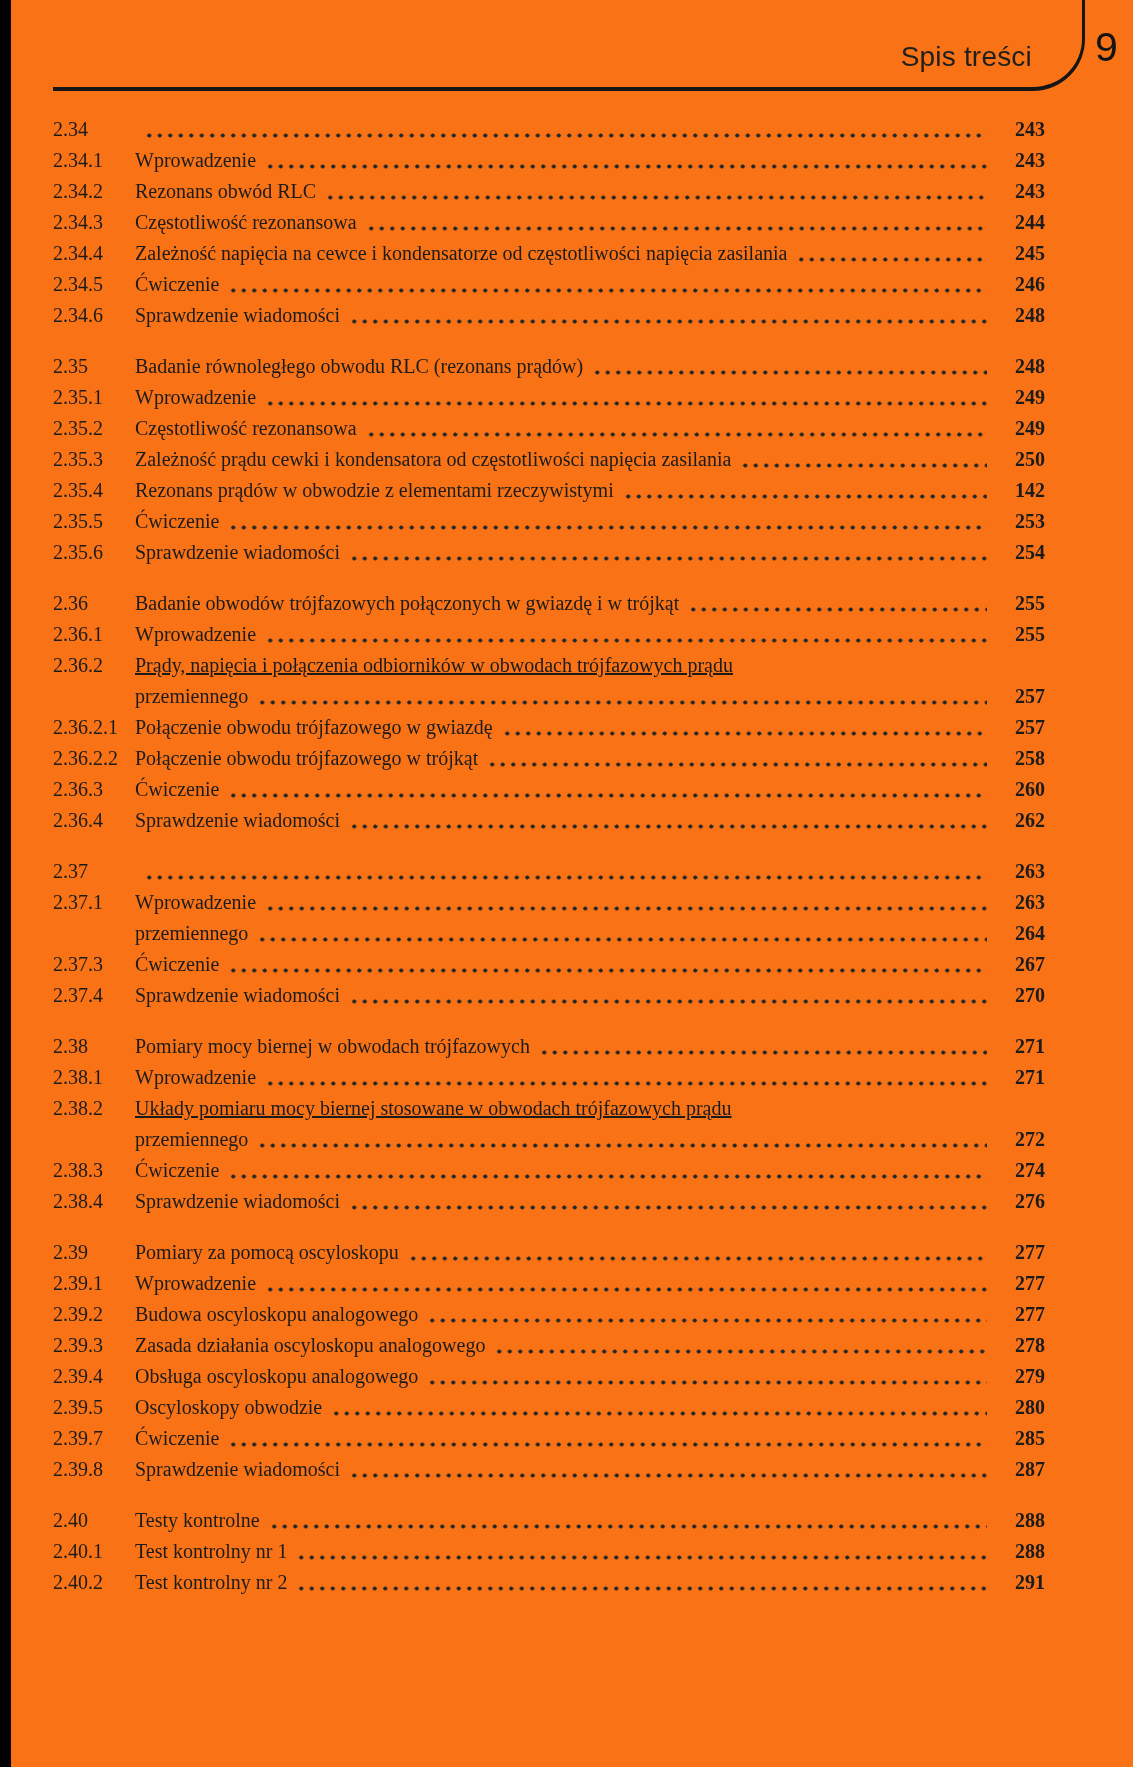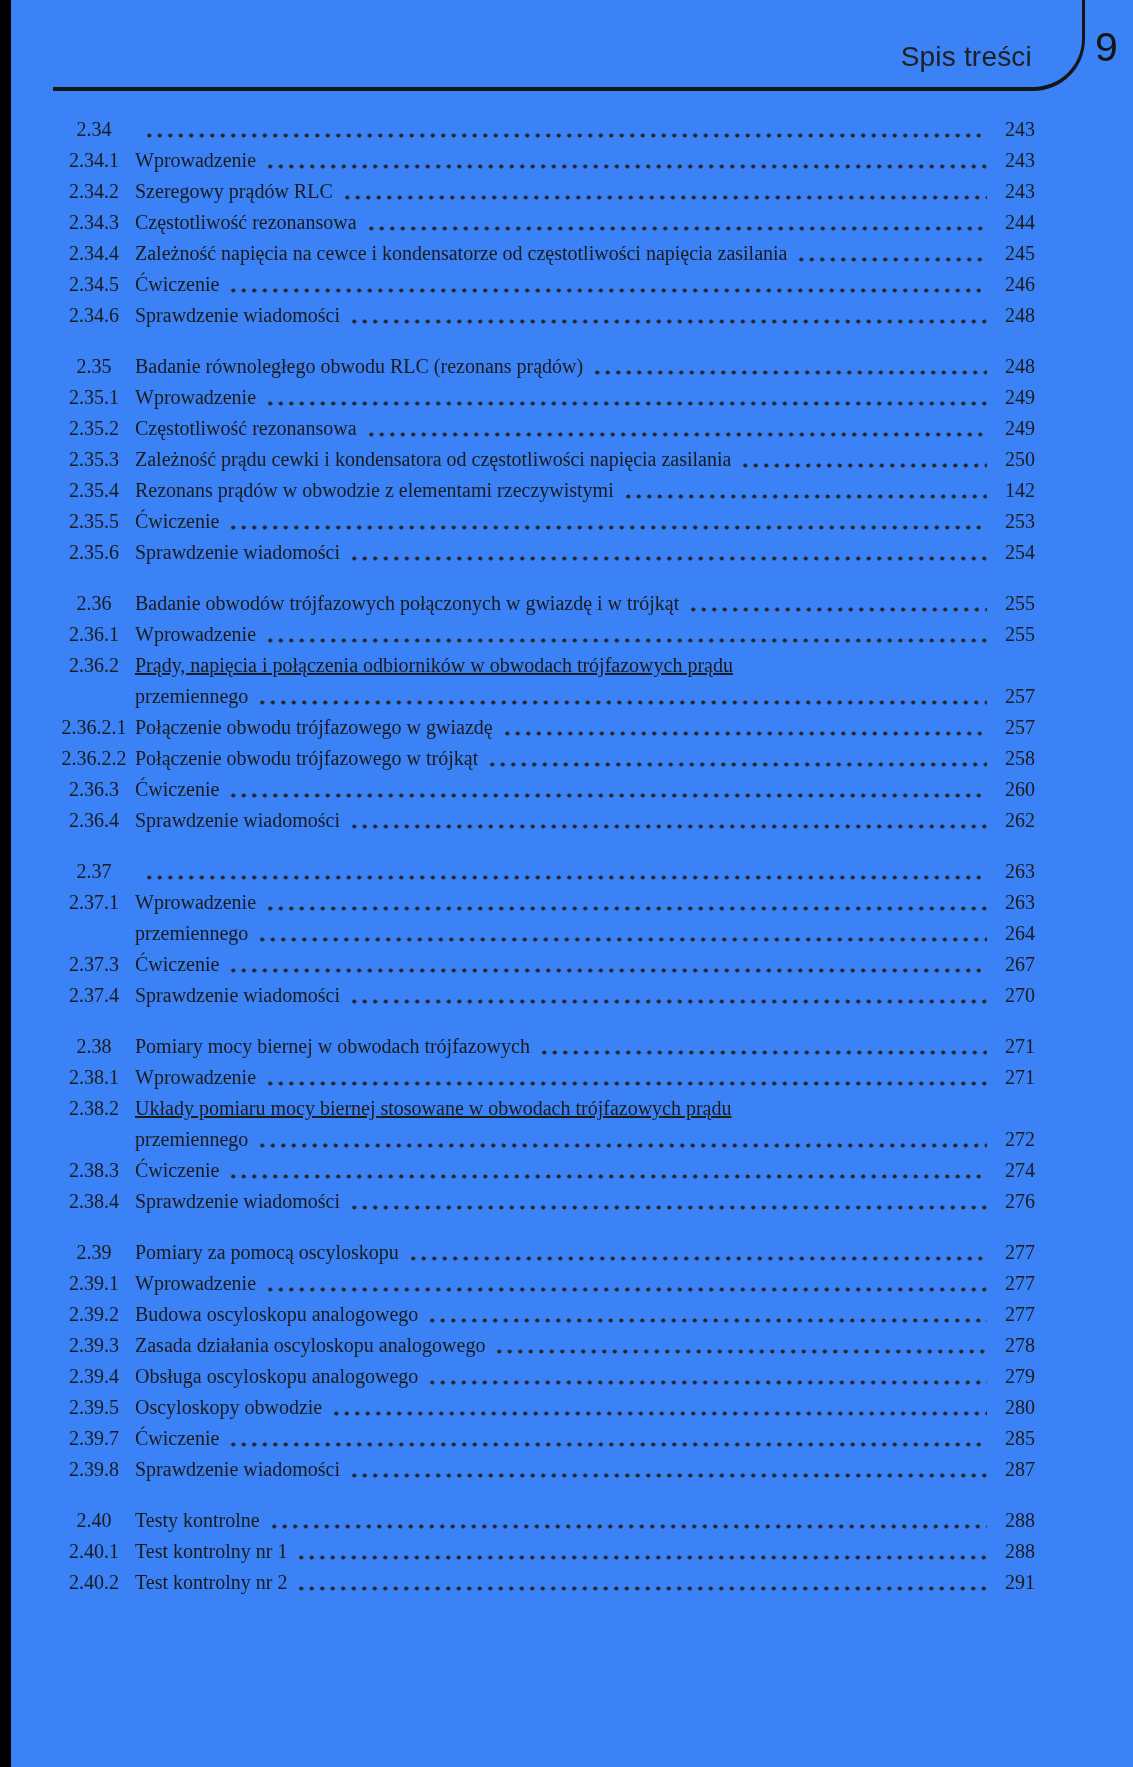--- a/index.html
+++ b/index.html
@@ -1,20 +1,20 @@
 <!DOCTYPE html>
 <html lang="pl"><head>
 <meta charset="utf-8">
 <style>
   html,body{margin:0;padding:0;background:#e8e8e6;}
   .page{
     position:relative;
     width:1133px;height:1767px;
     margin:0 auto;
-    background:#3b82f6;
+    background:#f97316;
     color:#1b1b1b;
     font-family:"Liberation Serif", serif;
     overflow:hidden;
   }
   .edge-bar{
     position:absolute;left:0;top:0;width:11px;height:100%;
     background:#000;
   }
   
   .header-rule{
@@ -33,32 +33,32 @@
     font-family:"Liberation Sans", sans-serif;
     font-size:41px;color:#141414;
   }
   .toc{
     position:absolute;left:53px;top:114px;width:992px;
     font-size:20px;line-height:31px;
   }
   .toc-group{margin-bottom:20px;}
   .toc-row{display:block;}
   .toc-line{display:flex;align-items:baseline;width:100%;}
-  .num{flex:0 0 82px;white-space:nowrap;text-align:center;}
+  .num{flex:0 0 82px;white-space:nowrap;}
   .title{white-space:nowrap;flex:0 1 auto;min-width:0;overflow:hidden;}
   .title.grow{flex:1 1 auto;text-decoration:underline;}
   .leader{
     flex:1 1 auto;min-width:6px;height:31px;
     margin:0 8px 0 7px;align-self:flex-end;
     background-image:radial-gradient(circle, #262626 1.8px, rgba(0,0,0,0) 2.3px);
     background-size:10.5px 5px;
     background-repeat:repeat-x;
     background-position:left 2px bottom 7px;
   }
-  .pageno{flex:0 0 50px;text-align:center;white-space:nowrap;}
+  .pageno{flex:0 0 50px;text-align:right;white-space:nowrap;font-weight:bold;}
 </style>
 </head>
 <body>
 
 <div class="page">
   <div class="edge-bar"></div>
 
   <div class="header-rule">
     <span class="header-title">Spis treści</span>
   </div>
@@ -77,21 +77,21 @@
           <div class="toc-line">
             <span class="num">2.34.1</span>
             <span class="title">Wprowadzenie</span>
             <span class="leader"></span>
             <span class="pageno">243</span>
           </div>
         </div>
         <div class="toc-row">
           <div class="toc-line">
             <span class="num">2.34.2</span>
-            <span class="title">Szeregowy prądów RLC</span>
+            <span class="title">Rezonans obwód RLC</span>
             <span class="leader"></span>
             <span class="pageno">243</span>
           </div>
         </div>
         <div class="toc-row">
           <div class="toc-line">
             <span class="num">2.34.3</span>
             <span class="title">Częstotliwość rezonansowa</span>
             <span class="leader"></span>
             <span class="pageno">244</span>

